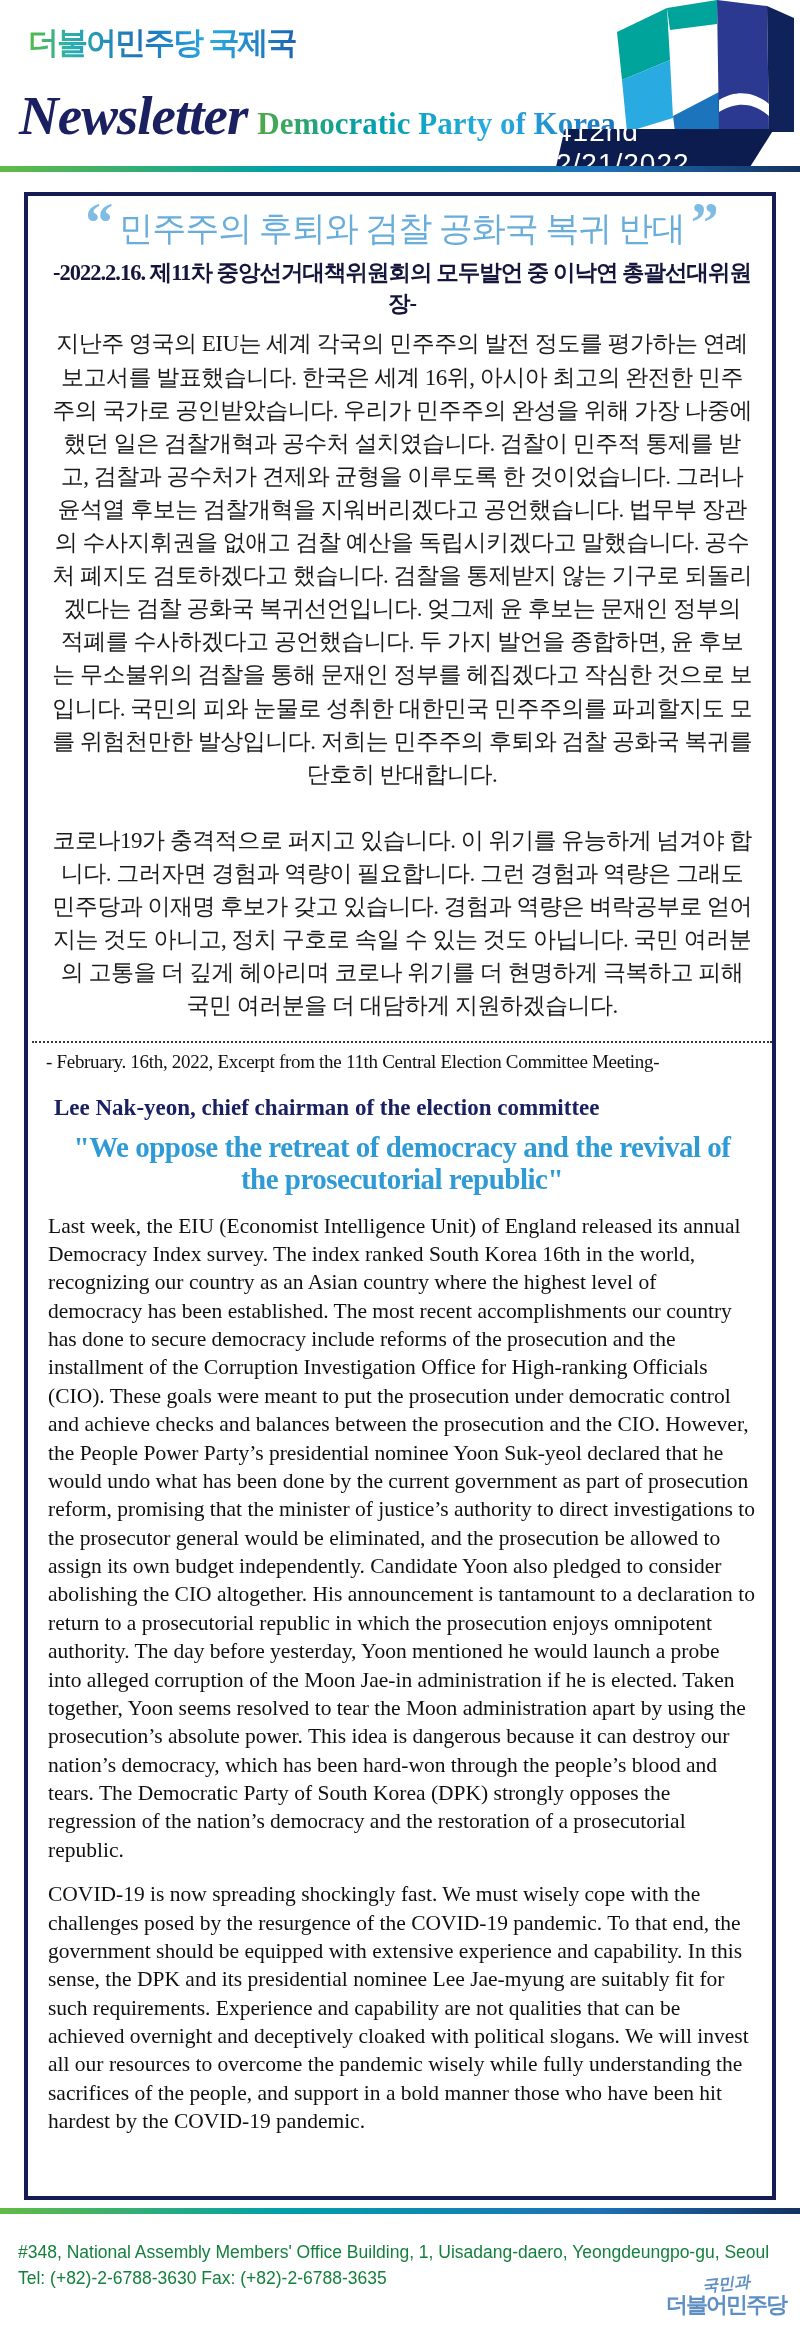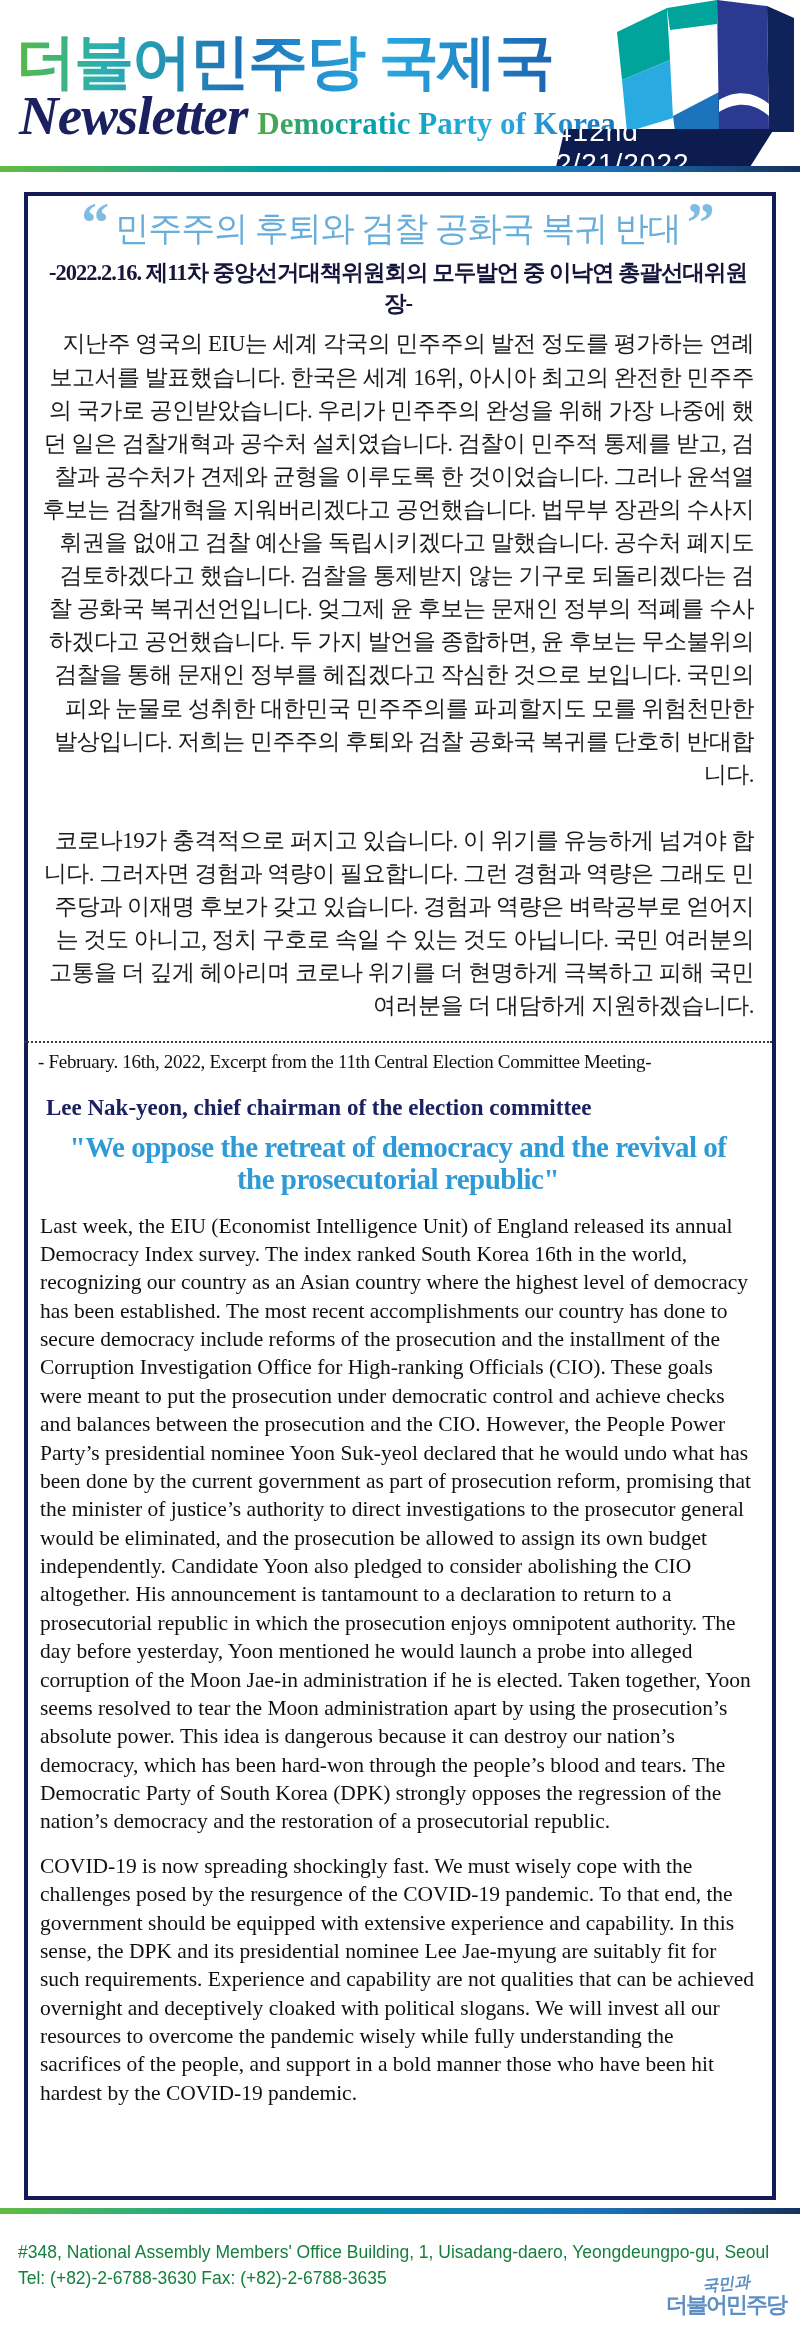--- a/index.html
+++ b/index.html
@@ -5,23 +5,23 @@
   * { box-sizing: border-box; margin: 0; padding: 0; }
   html, body { background: #ffffff; }
   body {
     width: 800px; height: 2332px; margin: 0 auto; position: relative;
     font-family: "Liberation Serif", serif; overflow: hidden;
   }
 
   
   .header { position: relative; height: 172px; }
   .bureau-title {
-    position: absolute; left: 16px; top: 22px;
+    position: absolute; left: 28px; top: 22px;
     font-family: "Liberation Sans", sans-serif;
-    font-weight: bold; font-size: 60px; letter-spacing: -2px;
+    font-weight: bold; font-size: 31px; letter-spacing: -2px;
     background: linear-gradient(90deg, #56b947 0%, #2bafb0 16%, #1d71b8 42%, #29abe2 68%, #1b64b0 100%);
     -webkit-background-clip: text; background-clip: text; color: transparent;
     white-space: nowrap;
   }
   .newsletter-row { position: absolute; left: 19px; top: 84px; white-space: nowrap; }
   .newsletter-title {
     font-family: "Liberation Serif", serif; font-weight: bold;
     font-size: 55px; color: #1b2160; letter-spacing: -1px; font-style: italic;
   }
   .party-name {
@@ -40,39 +40,39 @@
   }
   .header-rule {
     position: absolute; left: 0; bottom: 0; width: 100%; height: 6px;
     background: linear-gradient(90deg, #62bb46 0%, #00a0a8 35%, #1d71b8 75%, #14325f 100%);
   }
 
   
   .content-box {
     margin: 20px 24px 0 24px;
     border: 4px solid #151c55;
-    padding: 10px 14px 18px 10px;
+    padding: 10px 14px 18px 18px;
     min-height: 2008px;
   }
   .ko-headline-wrap { text-align: center; margin-top: 4px; line-height: 1.1; }
   .quote-mark {
     font-family: "Liberation Serif", serif; font-weight: bold;
     font-size: 56px; color: #7fbce4; vertical-align: -2px; line-height: 0;
   }
   .ko-headline {
     font-family: "Liberation Serif", serif;
     font-size: 34px; color: #69aedb; letter-spacing: -1px; padding: 0 6px;
   }
   .ko-byline {
     text-align: center; font-weight: bold; font-size: 22.5px; color: #16163c;
     margin-top: 10px; letter-spacing: -1px;
   }
   .ko-paragraph {
     font-size: 23px; line-height: 1.44; color: #1b1b1b;
-    margin: 8px 4px 0 4px; letter-spacing: -0.5px; text-align: right;
+    margin: 8px 4px 0 4px; letter-spacing: -0.5px; text-align: center;
   }
   .ko-paragraph + .ko-paragraph { margin-top: 33px; }
 
   .dotted-divider {
     border: none; border-top: 2px dotted #3a3a3a;
     margin: 18px -14px 8px -14px;
   }
   .en-caption { font-size: 19px; color: #101010; letter-spacing: -0.3px; font-family: Liberation Serif, serif; }
   .en-speaker {
     font-size: 23px; font-weight: bold; color: #1b2160; margin: 22px 0 0 8px;

